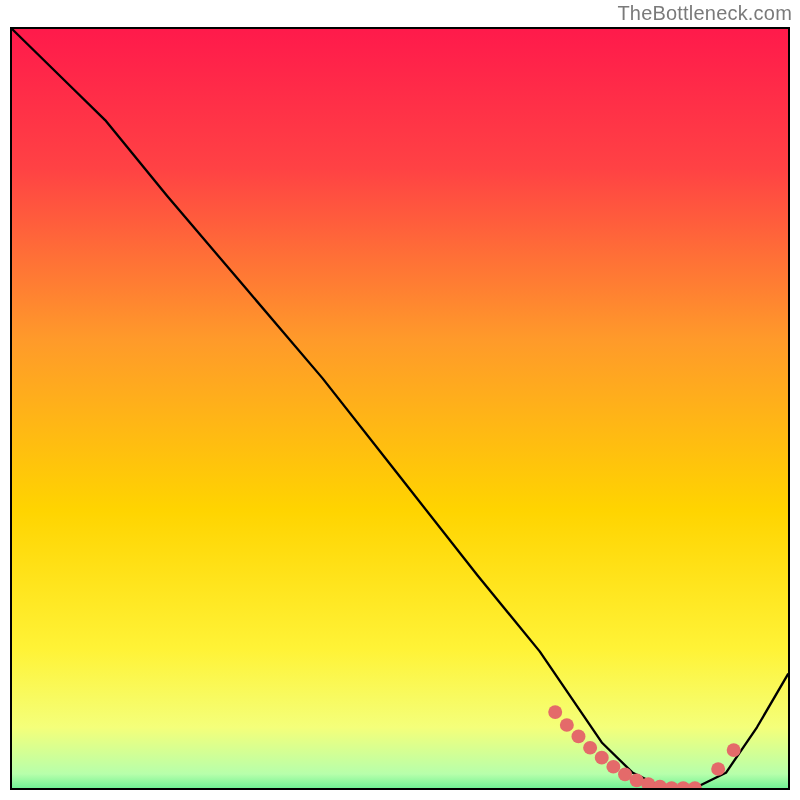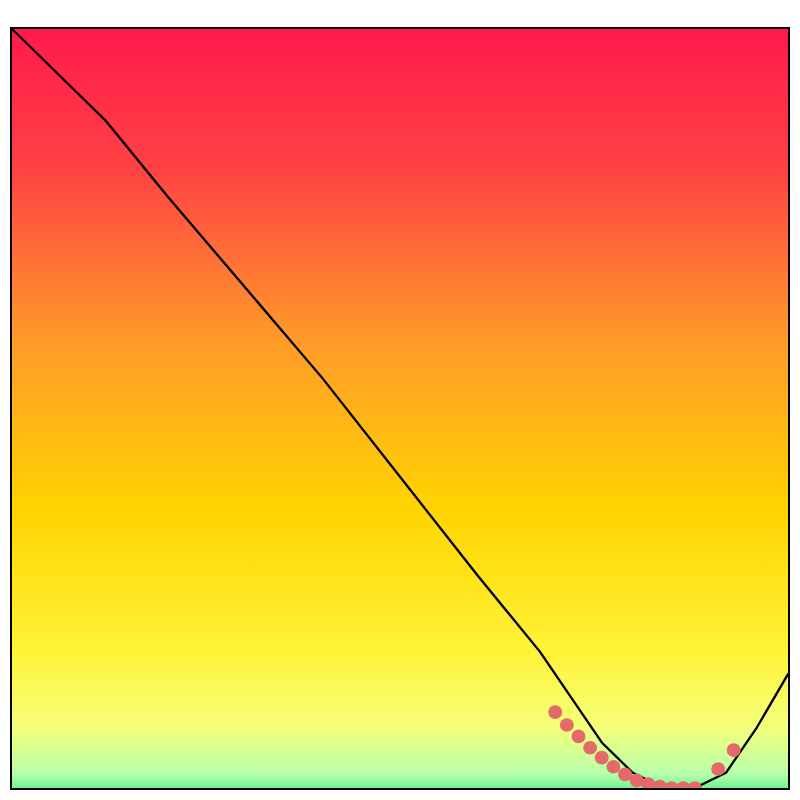--- a/index.html
+++ b/index.html
@@ -41,20 +41,21 @@
   svg.curve {
     position: absolute;
     inset: 0;
     width: 100%;
     height: 100%;
   }
 </style>
 </head>
 <body>
 <div class="wrap">
+  <div class="attribution">TheBottleneck.com</div>
   <div class="plot">
     <svg class="gradient" viewBox="0 0 100 100" preserveAspectRatio="none">
       <defs>
         <linearGradient id="bg" x1="0" y1="0" x2="0" y2="1">
           <stop id="g0" offset="0%" stop-color="#ff1a4b"></stop>
           <stop id="g1" offset="18%" stop-color="#ff4244"></stop>
           <stop id="g2" offset="40%" stop-color="#ff9a2a"></stop>
           <stop id="g3" offset="62%" stop-color="#ffd400"></stop>
           <stop id="g4" offset="80%" stop-color="#fff337"></stop>
           <stop id="g5" offset="90%" stop-color="#f4ff7a"></stop>

